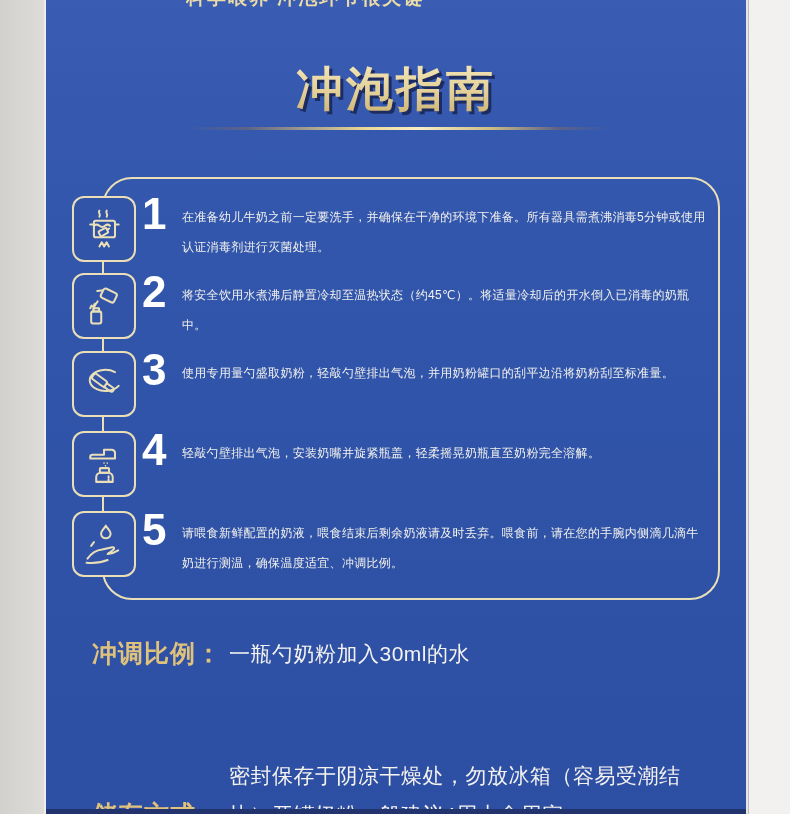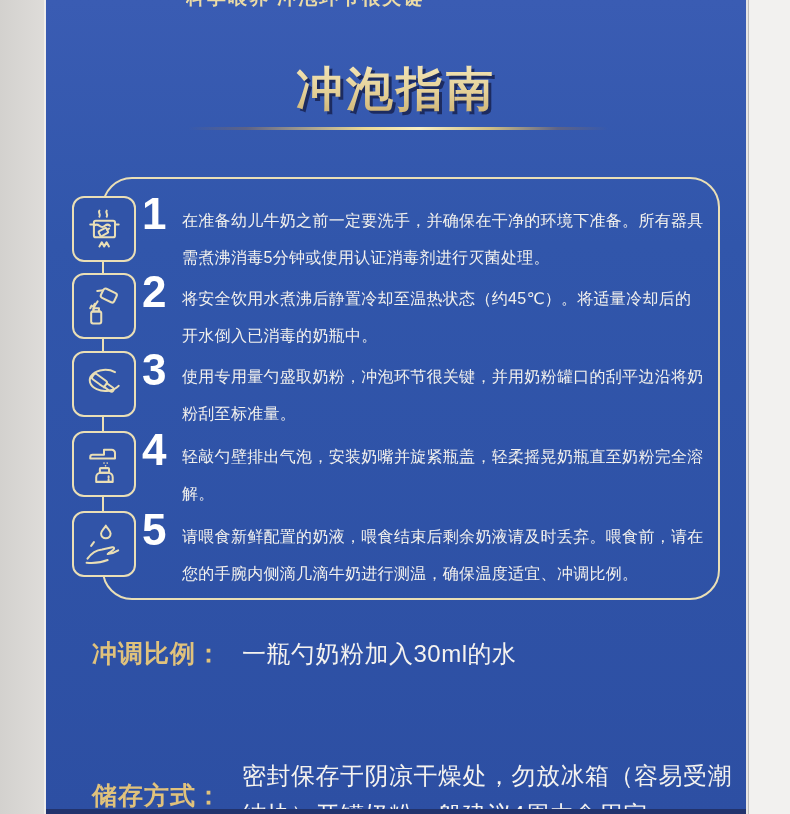--- a/index.html
+++ b/index.html
@@ -42,26 +42,26 @@
   .icon-box{
     position:absolute;left:-32px;width:64px;height:66px;box-sizing:border-box;
     background:#3154a8;border:2px solid #eadfb6;border-radius:12px;
     display:flex;align-items:center;justify-content:center;
   }
   .icon-box svg{stroke:#eadfb6;fill:none;stroke-width:2.2;stroke-linecap:round;stroke-linejoin:round;}
   .ib1{top:17px;}.ib2{top:94px;}.ib3{top:172px;}.ib4{top:252px;}.ib5{top:332px;}
   .step{position:absolute;left:38px;right:12px;display:flex;gap:11px;align-items:flex-start;}
   .s1{top:14px;}.s2{top:92px;}.s3{top:170px;}.s4{top:250px;}.s5{top:330px;}
   .step-num{flex:none;width:29px;font-size:44px;font-weight:800;line-height:.95;color:#ffffff;}
-  .step-text{font-size:16px;line-height:37px;color:#f3f1ed;padding-top:9px;letter-spacing:.3px;}
+  .step-text{font-size:12px;line-height:30px;color:#f3f1ed;padding-top:9px;letter-spacing:.3px;}
   
-  .info-row{position:absolute;left:46px;display:flex;align-items:center;gap:20px;}
+  .info-row{position:absolute;left:46px;display:flex;align-items:flex-end;gap:7px;}
   .ir1{top:634px;}.ir2{top:696px;}.ir3{top:756px;}
   .info-label{flex:none;font-size:25px;font-weight:bold;color:#e0c27c;letter-spacing:1px;line-height:39px;}
-  .info-value{font-size:24px;color:#f5f3ef;line-height:39px;letter-spacing:.5px;}
+  .info-value{font-size:21px;color:#f5f3ef;line-height:39px;letter-spacing:.5px;}
   .ir3 .info-value{width:492px;}
   .bottom-band{position:absolute;bottom:0;left:0;width:100%;height:5px;background:#22336d;z-index:5;}
 </style>
 </head>
 <body>
 
 <div class="gutter-left"></div>
 <div class="gutter-right"></div>
 
 <div class="poster">
@@ -134,21 +134,21 @@
     <div class="step s1">
       <div class="step-num">1</div>
       <div class="step-text">在准备幼儿牛奶之前一定要洗手，并确保在干净的环境下准备。所有器具需煮沸消毒5分钟或使用认证消毒剂进行灭菌处理。</div>
     </div>
     <div class="step s2">
       <div class="step-num">2</div>
       <div class="step-text">将安全饮用水煮沸后静置冷却至温热状态（约45℃）。将适量冷却后的开水倒入已消毒的奶瓶中。</div>
     </div>
     <div class="step s3">
       <div class="step-num">3</div>
-      <div class="step-text">使用专用量勺盛取奶粉，冲泡环节很关键，并用奶粉罐口的刮平边沿将奶粉刮至标准量。</div>
+      <div class="step-text">使用专用量勺盛取奶粉，轻敲勺壁排出气泡，并用奶粉罐口的刮平边沿将奶粉刮至标准量。</div>
     </div>
     <div class="step s4">
       <div class="step-num">4</div>
       <div class="step-text">轻敲勺壁排出气泡，安装奶嘴并旋紧瓶盖，轻柔摇晃奶瓶直至奶粉完全溶解。</div>
     </div>
     <div class="step s5">
       <div class="step-num">5</div>
       <div class="step-text">请喂食新鲜配置的奶液，喂食结束后剩余奶液请及时丢弃。喂食前，请在您的手腕内侧滴几滴牛奶进行测温，确保温度适宜、冲调比例。</div>
     </div>
   </div>

